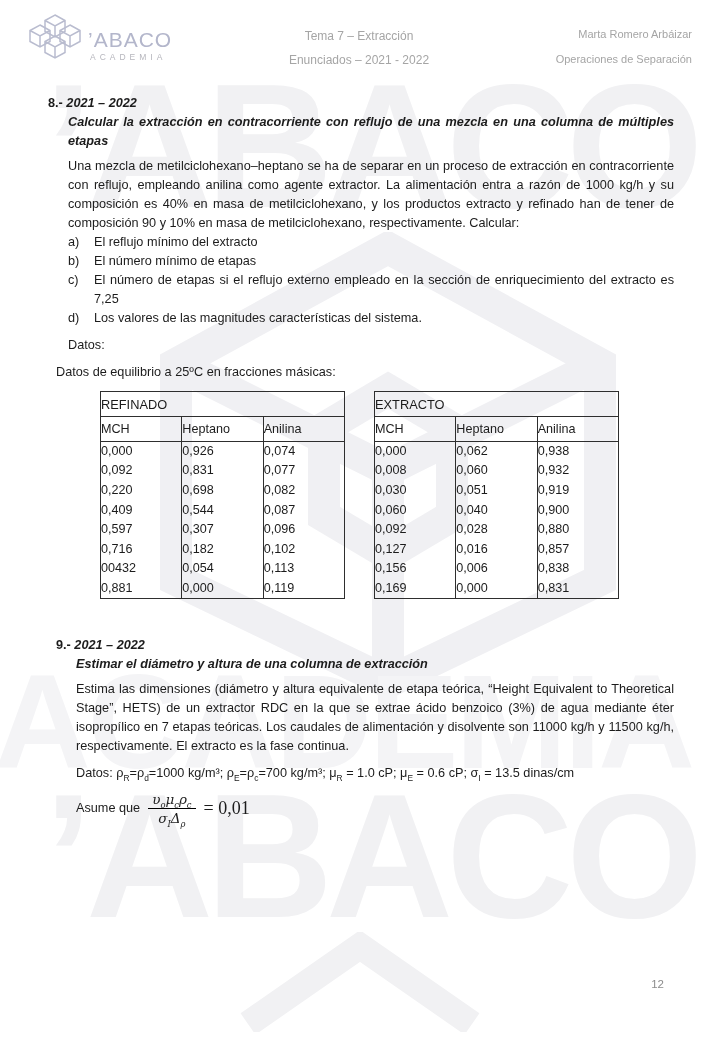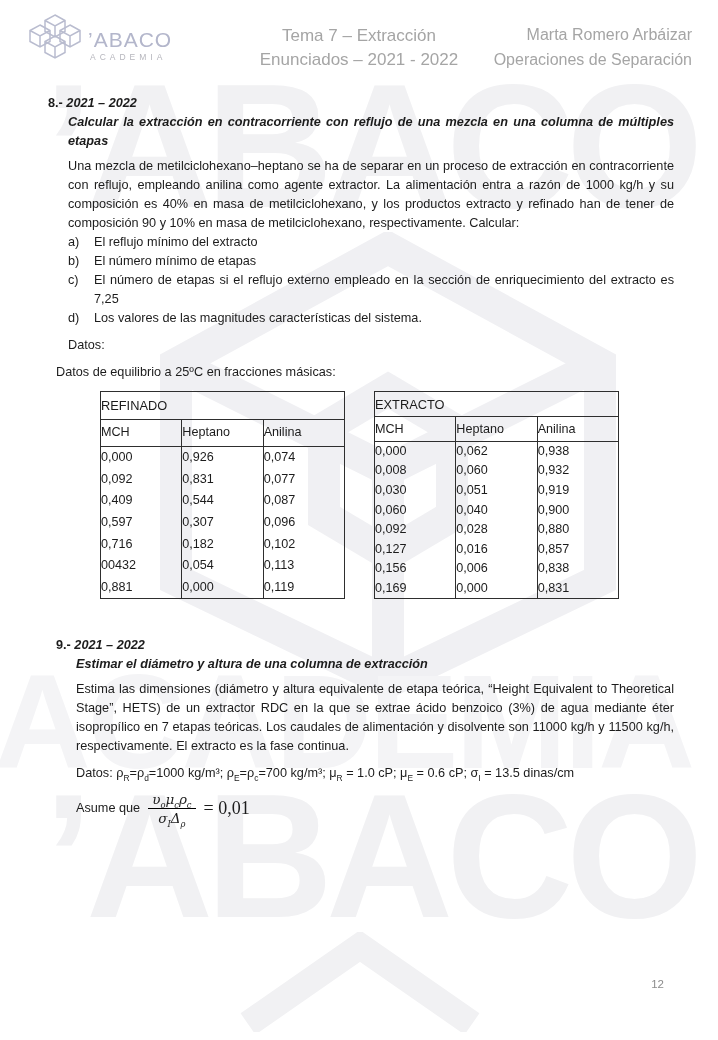--- a/index.html
+++ b/index.html
@@ -26,25 +26,25 @@
   .hdr-brand {
     position:absolute; left:88px; top:28px; font-size:21px; letter-spacing:1px;
     color:#b3b6cb; font-weight:400;
   }
   .hdr-brand-sub {
     position:absolute; left:90px; top:52px; font-size:8.5px; letter-spacing:4px;
     color:#b6b6bd; font-weight:400;
   }
   .hdr-center {
     position:absolute; left:50%; transform:translateX(-50%); top:24px;
-    text-align:center; font-size:17px; line-height:24px; color:#a5a5a5;
+    text-align:center; font-size:12px; line-height:24px; color:#a5a5a5;
   }
   .hdr-right {
     position:absolute; right:26px; top:22px;
-    text-align:right; font-size:16px; line-height:25px; color:#a5a5a5;
+    text-align:right; font-size:11px; line-height:25px; color:#a5a5a5;
   }
   
   .doc {
     position:absolute; left:48px; top:94px; width:626px;
     font-size:12.7px; line-height:19px;
   }
   .prob-head { font-weight:700; }
   .prob-years { font-weight:700; font-style:italic; }
   .prob-title { margin-left:20px; font-weight:700; font-style:italic; text-align:justify; }
   .para { margin-left:20px; margin-top:6px; text-align:justify; }
@@ -179,20 +179,25 @@
                   <td>0,000</td>
                   <td>0,926</td>
                   <td>0,074</td>
                 </tr>
                 <tr class="trow-data">
                   <td>0,092</td>
                   <td>0,831</td>
                   <td>0,077</td>
                 </tr>
                 <tr class="trow-data">
+                  <td>0,220</td>
+                  <td>0,698</td>
+                  <td>0,082</td>
+                </tr>
+                <tr class="trow-data">
                   <td>0,409</td>
                   <td>0,544</td>
                   <td>0,087</td>
                 </tr>
                 <tr class="trow-data">
                   <td>0,597</td>
                   <td>0,307</td>
                   <td>0,096</td>
                 </tr>
                 <tr class="trow-data">

